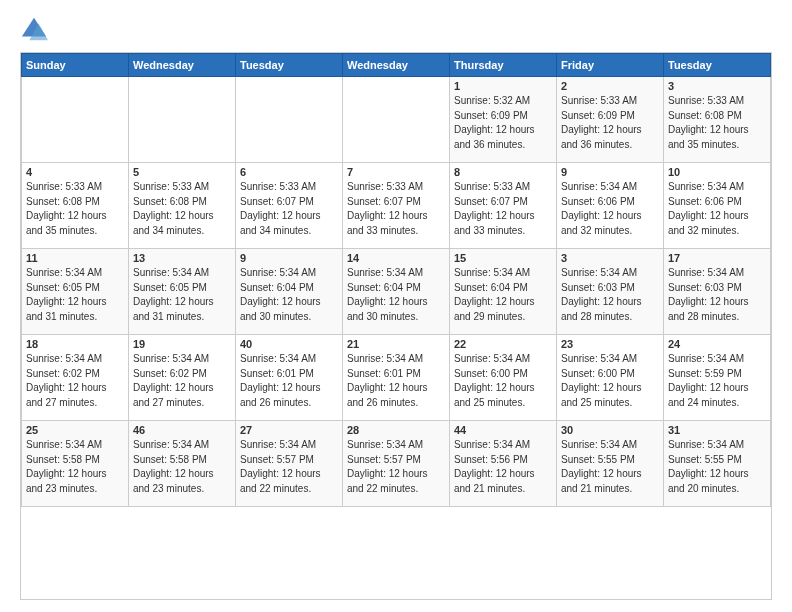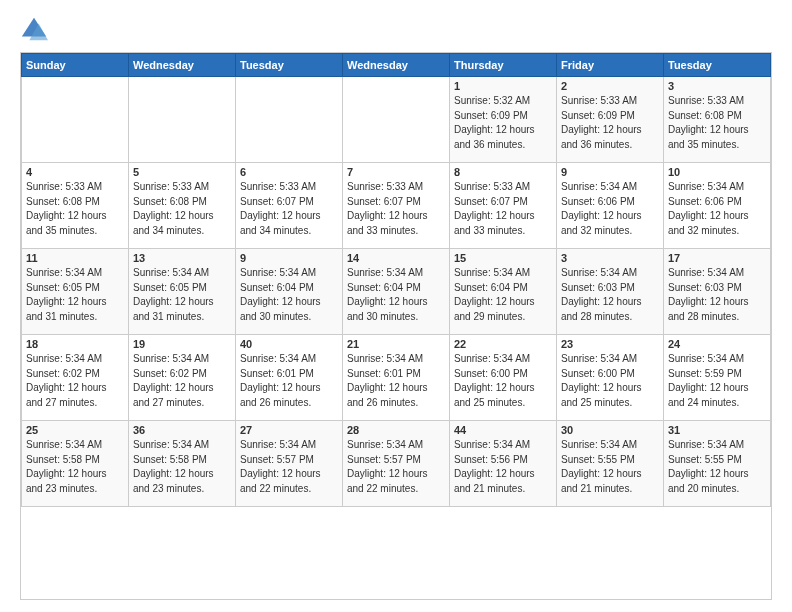--- a/index.html
+++ b/index.html
@@ -319,21 +319,21 @@
           </tr>
           <tr>
             <td>
               <span class="day-num">25</span>
               <div class="day-info" style="white-space: pre-line;">Sunrise: 5:34 AM
 Sunset: 5:58 PM
 Daylight: 12 hours
 and 23 minutes.</div>
             </td>
             <td>
-              <span class="day-num">36</span>
+              <span class="day-num">46</span>
               <div class="day-info" style="white-space: pre-line;">Sunrise: 5:34 AM
 Sunset: 5:58 PM
 Daylight: 12 hours
 and 23 minutes.</div>
             </td>
             <td>
               <span class="day-num">27</span>
               <div class="day-info" style="white-space: pre-line;">Sunrise: 5:34 AM
 Sunset: 5:57 PM
 Daylight: 12 hours

